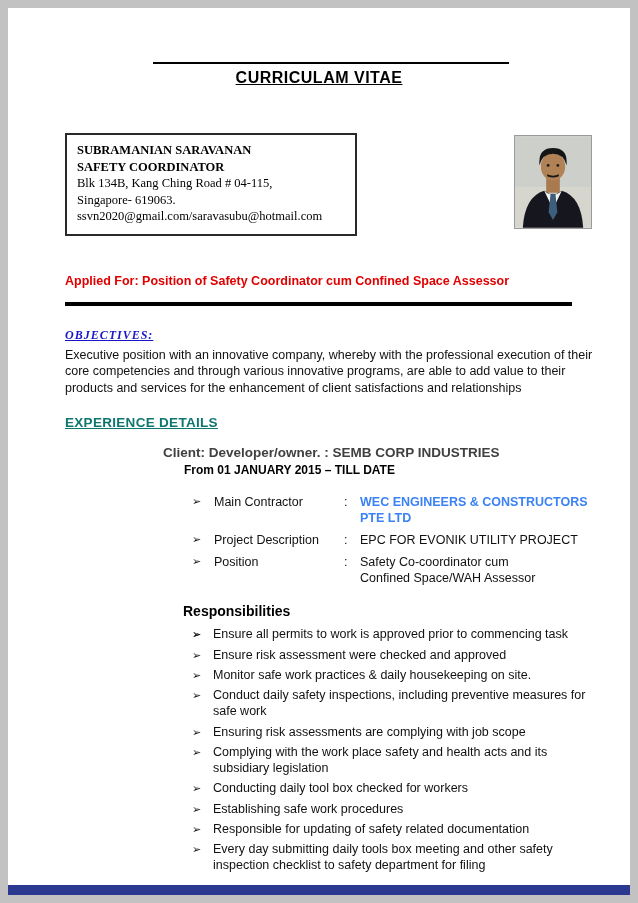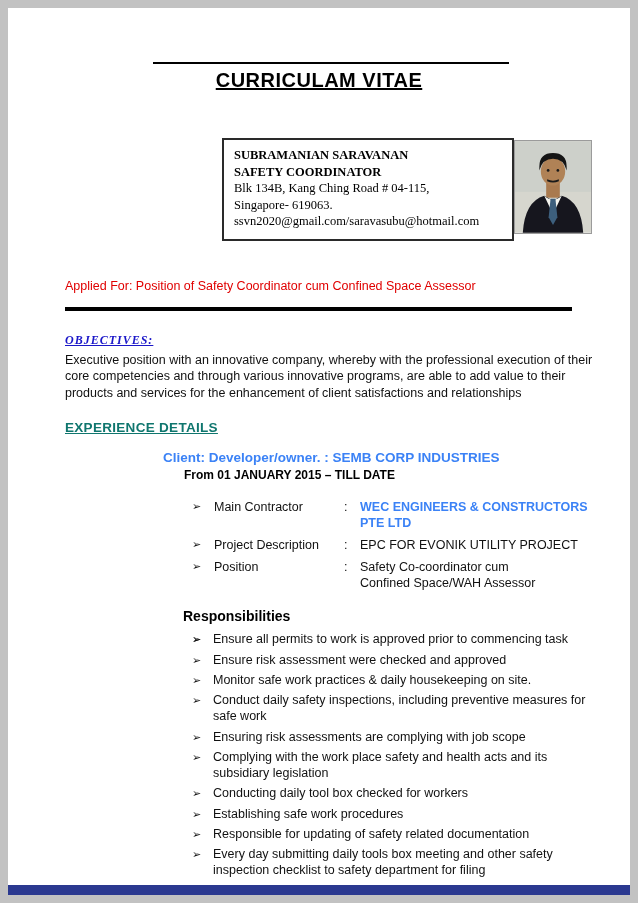--- a/index.html
+++ b/index.html
@@ -22,31 +22,31 @@
   
   .title-rule {
     width: 356px;
     margin: 54px auto 0 auto;
     border-top: 2px solid #000;
     transform: translateX(12px);
   }
   .page-title {
     margin-top: 5px;
     text-align: center;
-    font-size: 20px;
+    font-size: 16px;
     font-weight: bold;
     letter-spacing: 0.5px;
     text-decoration: underline;
     color: #000;
   }
 
   
   .contact-row {
     display: flex;
-    justify-content: flex-end;
+    justify-content: space-between;
     align-items: flex-start;
     margin: 46px 38px 0 57px;
   }
   .contact-box {
     border: 2px solid #2a2a2a;
     padding: 7px 10px 9px 10px;
     width: 292px;
     font-family: "Liberation Serif", serif;
     font-size: 12.5px;
     line-height: 1.32;
@@ -59,21 +59,21 @@
     border: 1px solid #9b9b9b;
     overflow: hidden;
     flex-shrink: 0;
     margin-top: 2px;
   }
 
   
   .applied {
     margin: 38px 24px 0 57px;
     color: #e00000;
-    font-weight: normal;
+    font-weight: bold;
     font-size: 12.5px;
   }
 
   
   .double-rule {
     margin: 14px 58px 0 57px;
     height: 4px;
     border-top: 2px solid #000;
     border-bottom: 2px solid #000;
   }
@@ -102,21 +102,21 @@
     color: #0f766e;
     font-weight: bold;
     font-size: 13.5px;
     letter-spacing: 0.3px;
     text-decoration: underline;
   }
   .client-line {
     margin: 15px 0 0 155px;
     font-weight: bold;
     font-size: 13.5px;
-    color: #3b82f6;
+    color: #404040;
   }
   .date-line {
     margin: 3px 0 0 176px;
     font-weight: bold;
     font-size: 12px;
     color: #000;
   }
 
   .details-list { margin: 17px 26px 0 184px; }
   .detail-row {

